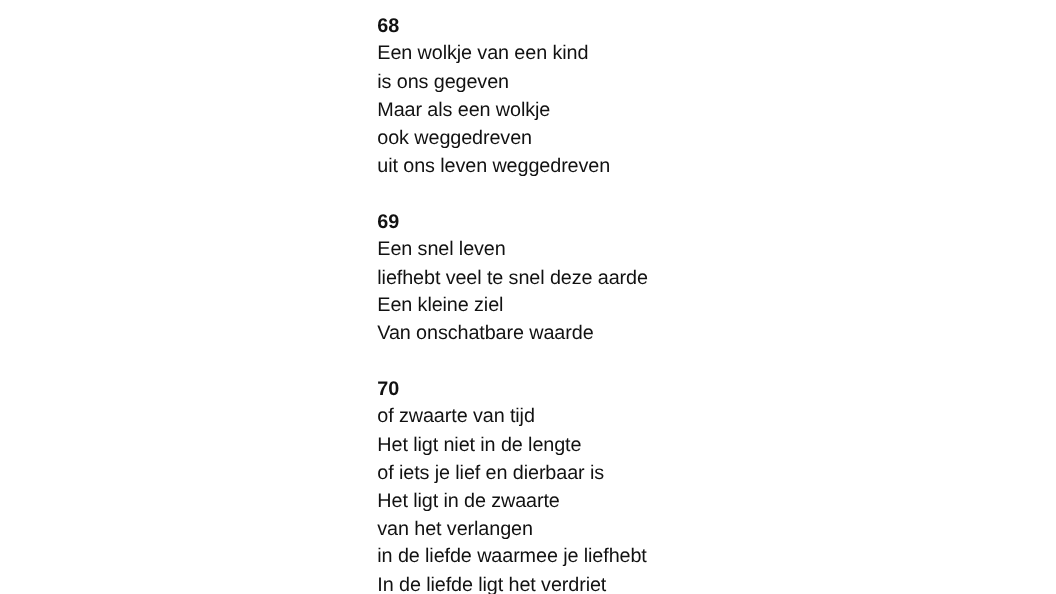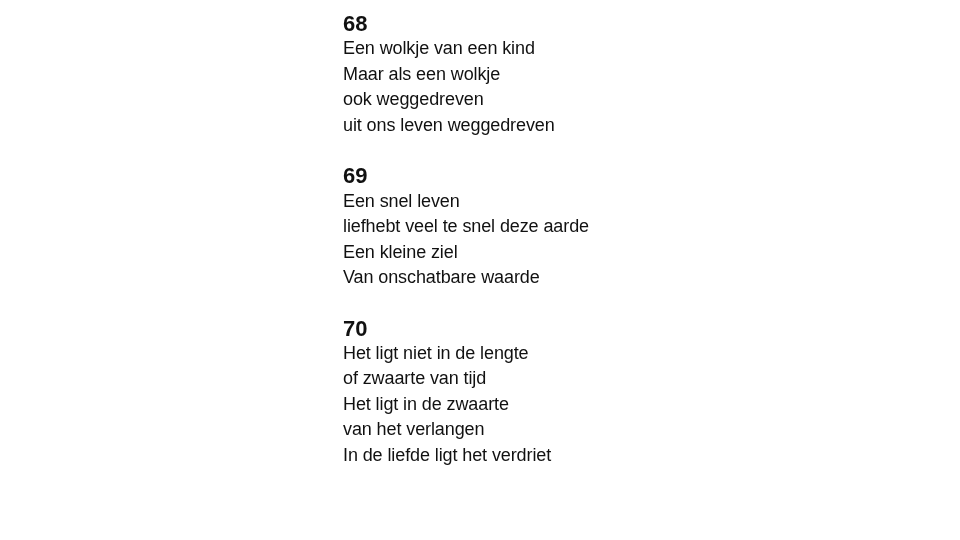--- a/index.html
+++ b/index.html
@@ -22,60 +22,63 @@
       width: 420px;
     }
     .poem {
       margin: 0;
     }
     .poem-gap {
       height: 25.4px;
     }
     .poem-number {
       font-weight: bold;
-      font-size: 22px;
+      font-size: 18px;
       line-height: 25.4px;
       height: 25.4px;
       white-space: nowrap;
     }
     .poem-line {
       font-size: 18px;
       line-height: 25.4px;
       height: 25.4px;
       white-space: nowrap;
       letter-spacing: -0.1px;
     }
   </style>
 </head>
 <body>
 
 <div class="page">
 
   <div class="poem">
     <div class="poem-number">68</div>
     <div class="poem-line">Een wolkje van een kind</div>
+    <div class="poem-line">is ons gegeven</div>
     <div class="poem-line">Maar als een wolkje</div>
     <div class="poem-line">ook weggedreven</div>
     <div class="poem-line">uit ons leven weggedreven</div>
   </div>
 
   <div class="poem-gap"></div>
 
   <div class="poem">
     <div class="poem-number">69</div>
     <div class="poem-line">Een snel leven</div>
     <div class="poem-line">liefhebt veel te snel deze aarde</div>
     <div class="poem-line">Een kleine ziel</div>
     <div class="poem-line">Van onschatbare waarde</div>
   </div>
 
   <div class="poem-gap"></div>
 
   <div class="poem">
     <div class="poem-number">70</div>
+    <div class="poem-line">of zwaarte van tijd</div>
     <div class="poem-line">Het ligt niet in de lengte</div>
-    <div class="poem-line">of zwaarte van tijd</div>
+    <div class="poem-line">of iets je lief en dierbaar is</div>
     <div class="poem-line">Het ligt in de zwaarte</div>
     <div class="poem-line">van het verlangen</div>
+    <div class="poem-line">in de liefde waarmee je liefhebt</div>
     <div class="poem-line">In de liefde ligt het verdriet</div>
   </div>
 
 </div>
 
 </body></html>

